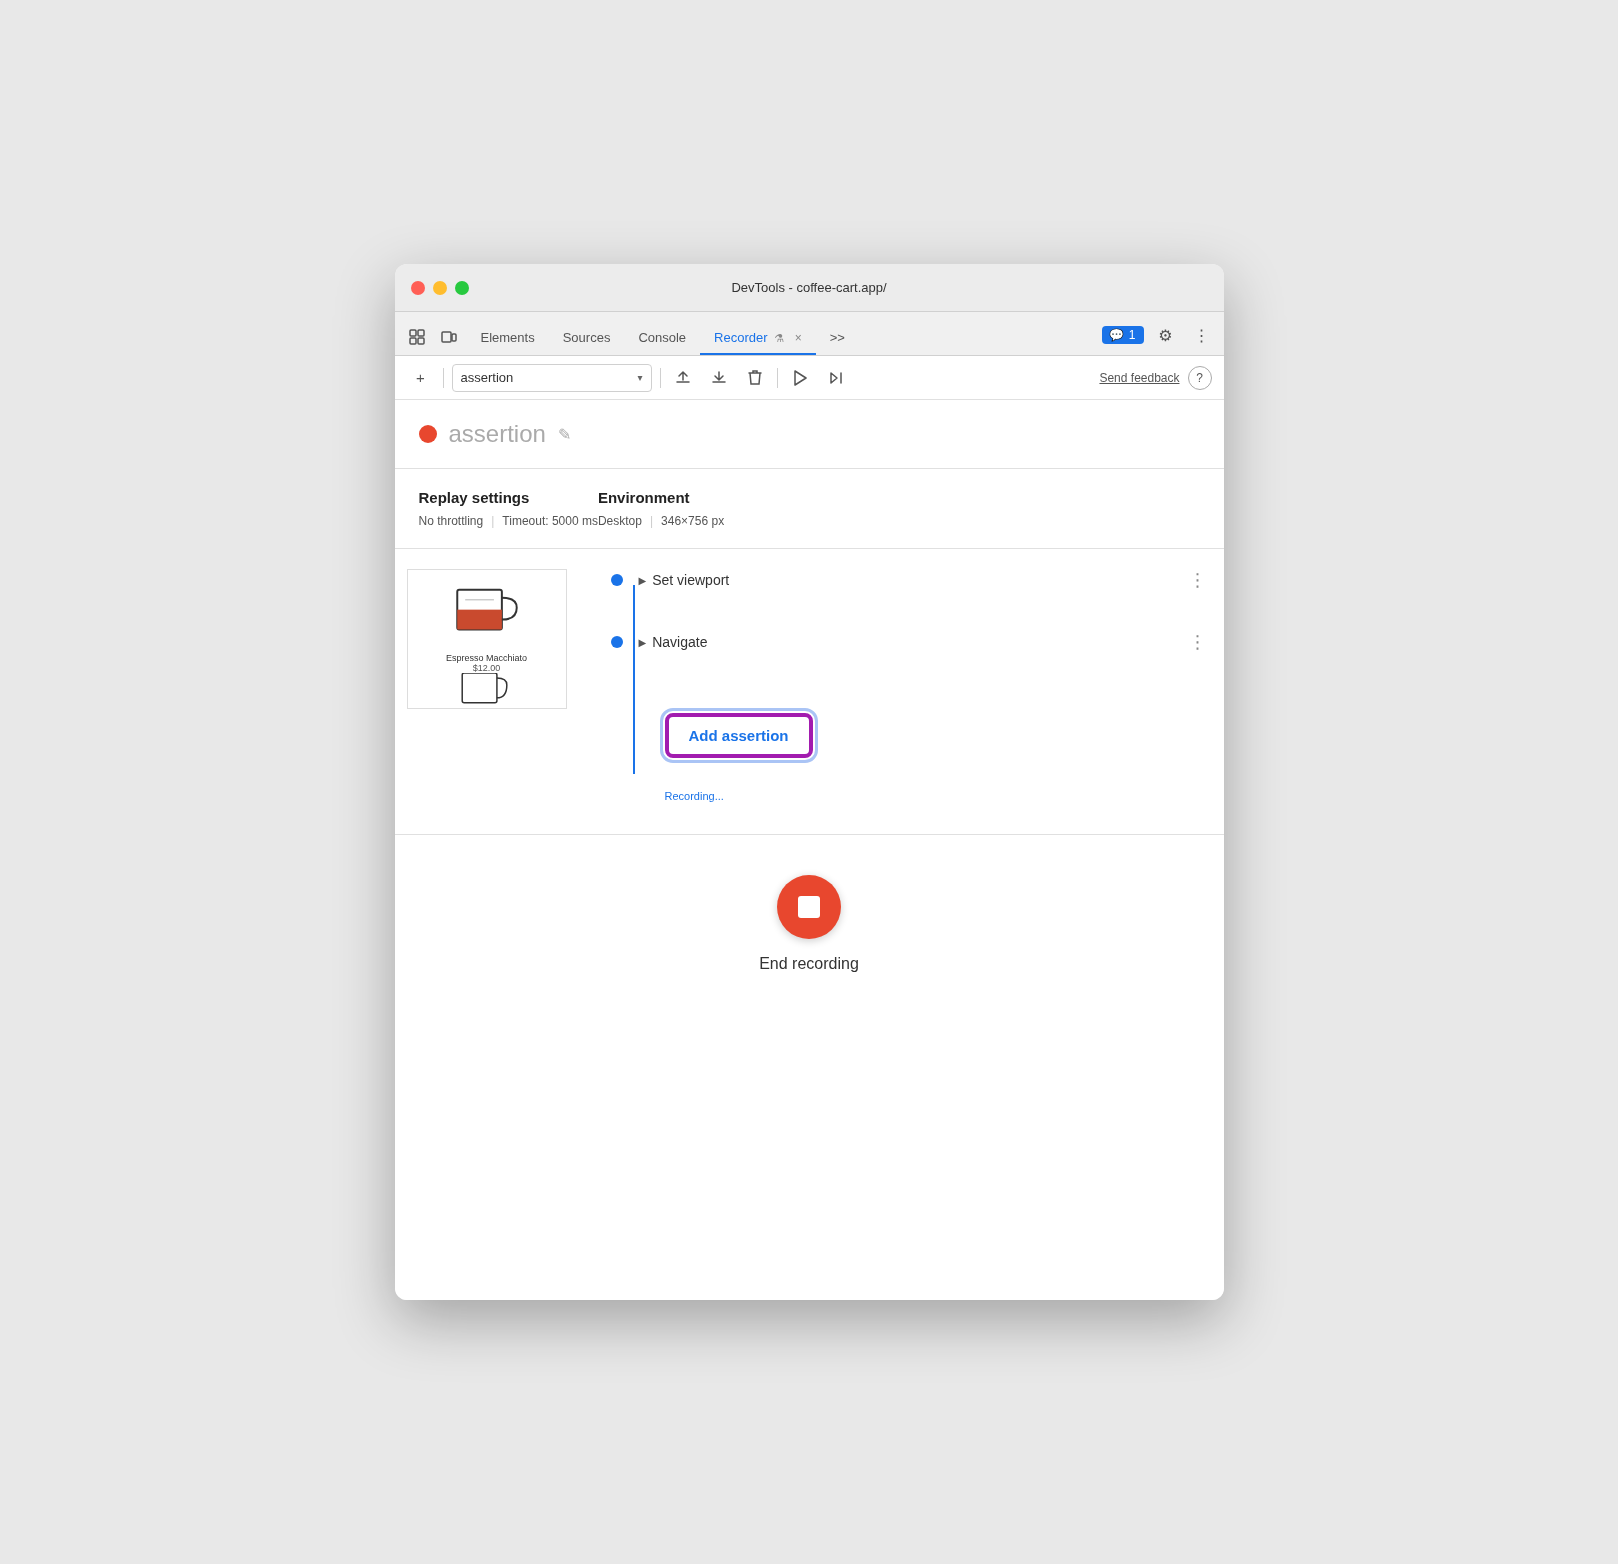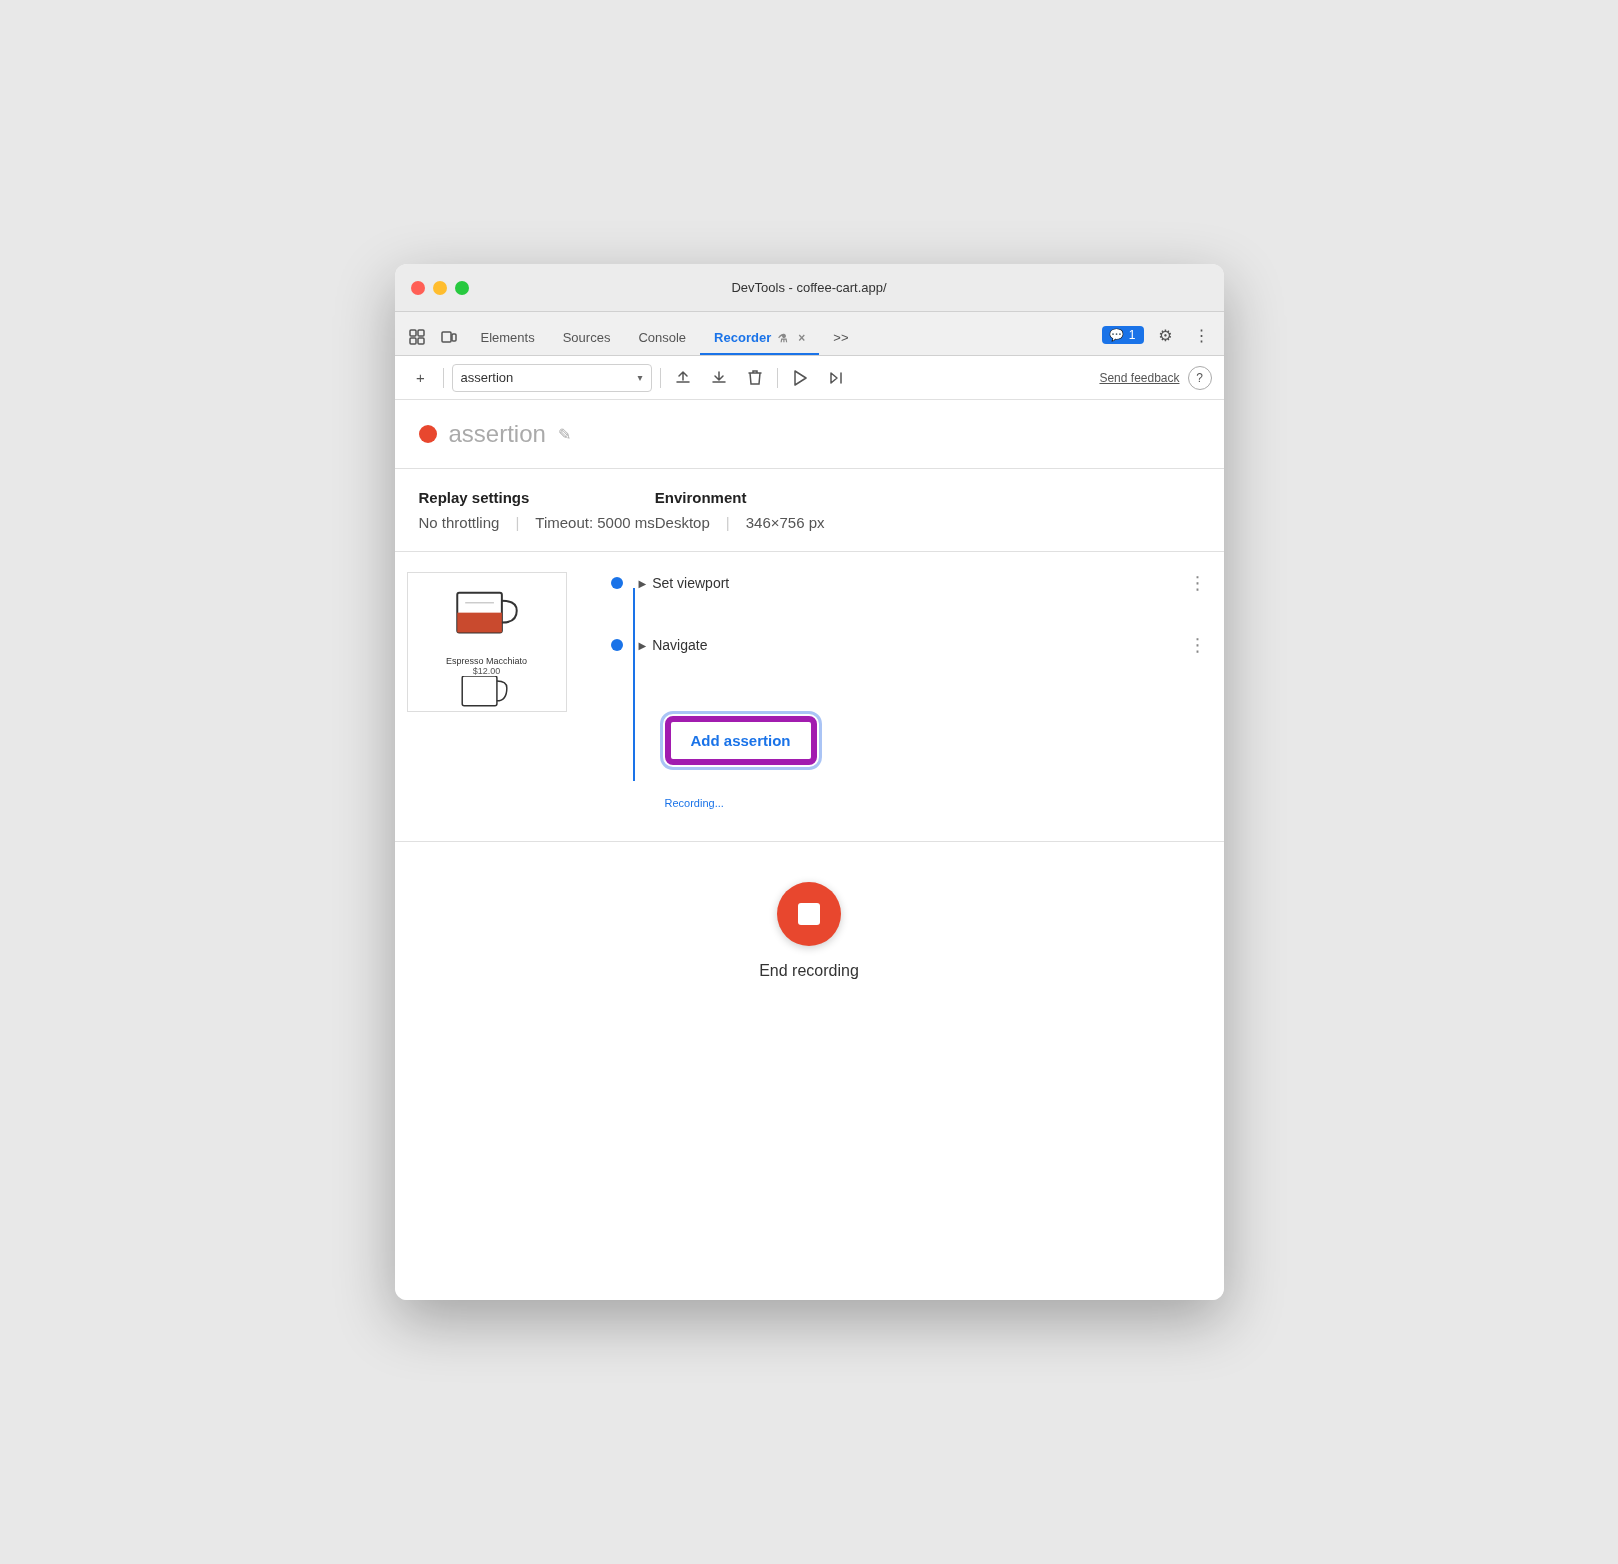--- a/index.html
+++ b/index.html
@@ -83,21 +83,21 @@
       padding: 8px 14px;
       font-size: 13px;
       color: #555;
       cursor: pointer;
       border-bottom: 2px solid transparent;
       margin-bottom: 0;
     }
     .tab-item.active {
       color: #1a73e8;
       border-bottom: 2px solid #1a73e8;
-      font-weight: 700;
+      font-weight: 400;
     }
     .tab-right {
       position: absolute;
       right: 8px;
       display: flex;
       align-items: center;
       gap: 8px;
       bottom: 6px;
     }
     .badge-btn {
@@ -232,22 +232,22 @@
       gap: 8px;
     }
     .settings-title {
       font-size: 15px;
       font-weight: 600;
       color: #222;
     }
     .settings-detail {
       display: flex;
       align-items: center;
-      gap: 8px;
-      font-size: 15px;
+      gap: 0;
+      font-size: 12px;
       color: #555;
     }
     .settings-sep {
       color: #ccc;
       margin: 0 8px;
     }
     
     .steps-area {
       display: flex;
       padding: 0;
@@ -332,21 +332,21 @@
     
     .add-assertion-area {
       padding: 20px 16px 20px 54px;
     }
     .add-assertion-btn {
       padding: 10px 20px;
       font-size: 15px;
       font-weight: 600;
       color: #1a73e8;
       background: white;
-      border: 6px solid #a21caf;
+      border: 4px solid #a21caf;
       border-radius: 8px;
       cursor: pointer;
       outline: 3px solid #aac4f5;
       outline-offset: 2px;
     }
     .recording-status {
       padding: 12px 16px 12px 54px;
       font-size: 11px;
       color: #1a73e8;
     }

